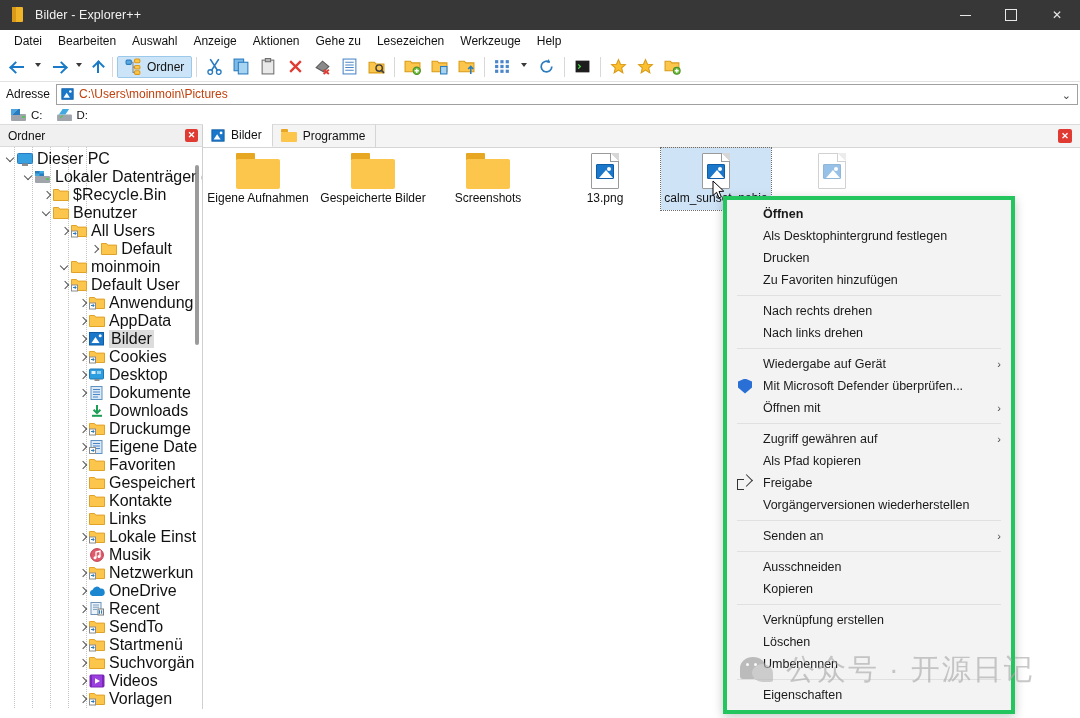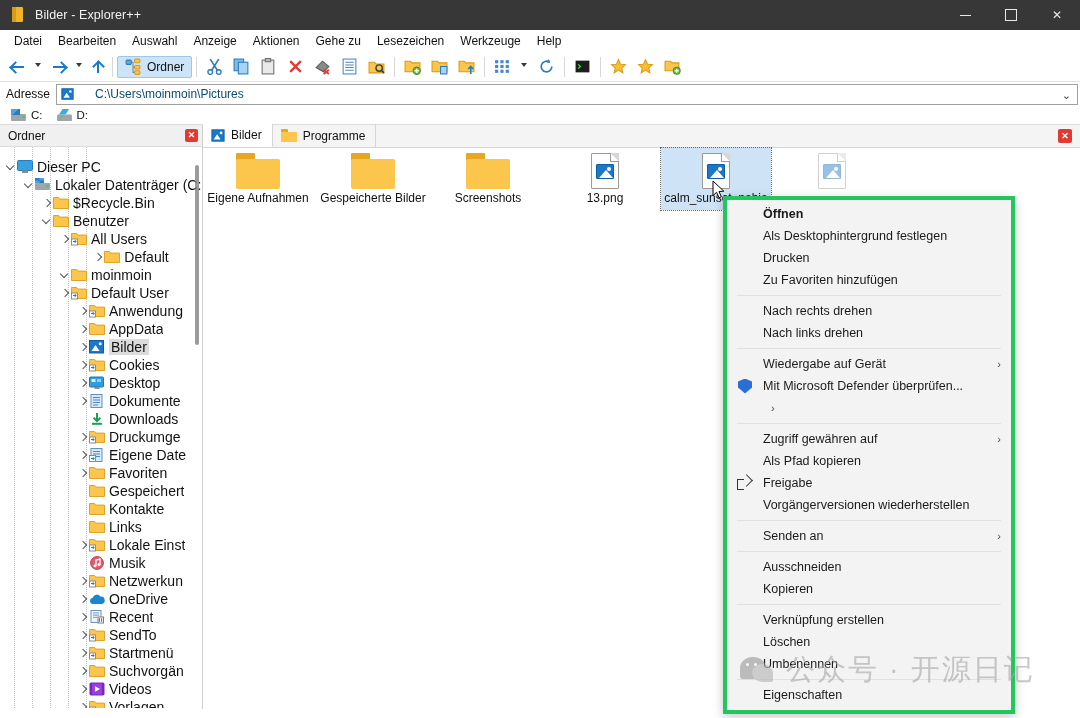--- a/index.html
+++ b/index.html
@@ -83,21 +83,21 @@
   .ic { width:17px;height:17px; display:block; }
 
   
   .addrbar { height:24px; display:flex; align-items:center; padding-left:6px; background:#fff; }
   .addrbar .alabel { font-size:12px; margin-right:6px; color:#111; }
   .addrbox {
     flex:1; height:21px; border:1px solid #a0a0a0; background:#fff;
     display:flex; align-items:center; padding:0 4px; margin-right:2px;
     position:relative;
   }
-  .addrbox .pathtxt { font-size:12px; margin-left:21px; color:#0c4a6e; }
+  .addrbox .pathtxt { font-size:12px; margin-left:5px; color:#c2410c; }
   .addrbox .drop { position:absolute; right:6px; top:4px; font-size:11px; color:#444; }
 
   
   .drivesbar {
     height:19px; display:flex; align-items:center; padding-left:6px;
     background:#fff; border-bottom:1px solid #dcdcdc; font-size:11.5px;
   }
   .drivesbar .drv { display:flex;align-items:center; margin-right:14px; }
   .drivesbar .drv span { margin-left:5px; color:#111; }
 
@@ -109,21 +109,21 @@
   .sb-header {
      height:22px; background:#f0f0f0; display:flex; align-items:center;
      padding:0 4px 0 8px; border-bottom:1px solid #dcdcdc;
   }
   .sb-header .t { font-size:12px; flex:1; color:#111; }
   .sb-close {
      width:13px;height:13px;background:#e03b33;border-radius:2px;
      display:flex;align-items:center;justify-content:center;
      color:#fff;font-size:9px;font-weight:bold;line-height:1;
   }
-  .tree { padding-top:11px; font-size:14px; overflow:hidden; height:561px; position:relative; }
+  .tree { padding-top:3px; font-size:16px; overflow:hidden; height:561px; position:relative; }
   .trow { height:18px; display:flex; align-items:center; white-space:nowrap; position:relative;}
   .trow .chev {
      width:12px;height:18px;position:relative;flex:none;
   }
   .trow .chev.has:after{
      content:""; position:absolute; left:3px; top:6px; width:5px;height:5px;
      border-right:1.4px solid #555; border-bottom:1.4px solid #555;
      transform:rotate(-45deg);
   }
   .trow .chev.open:after{
@@ -854,20 +854,21 @@
         <span class="sub">›</span>
       </div>
       <div class="cmi">
         <span class="cico">
           <span class="shield"></span>
         </span>
         <span class="clbl">Mit Microsoft Defender überprüfen...</span>
       </div>
       <div class="cmi">
         <span class="cico"></span>
+        <span class="clbl">Öffnen mit</span>
         <span class="sub">›</span>
       </div>
       <div class="csep"></div>
       <div class="cmi">
         <span class="cico"></span>
         <span class="clbl">Zugriff gewähren auf</span>
         <span class="sub">›</span>
       </div>
       <div class="cmi">
         <span class="cico"></span>

